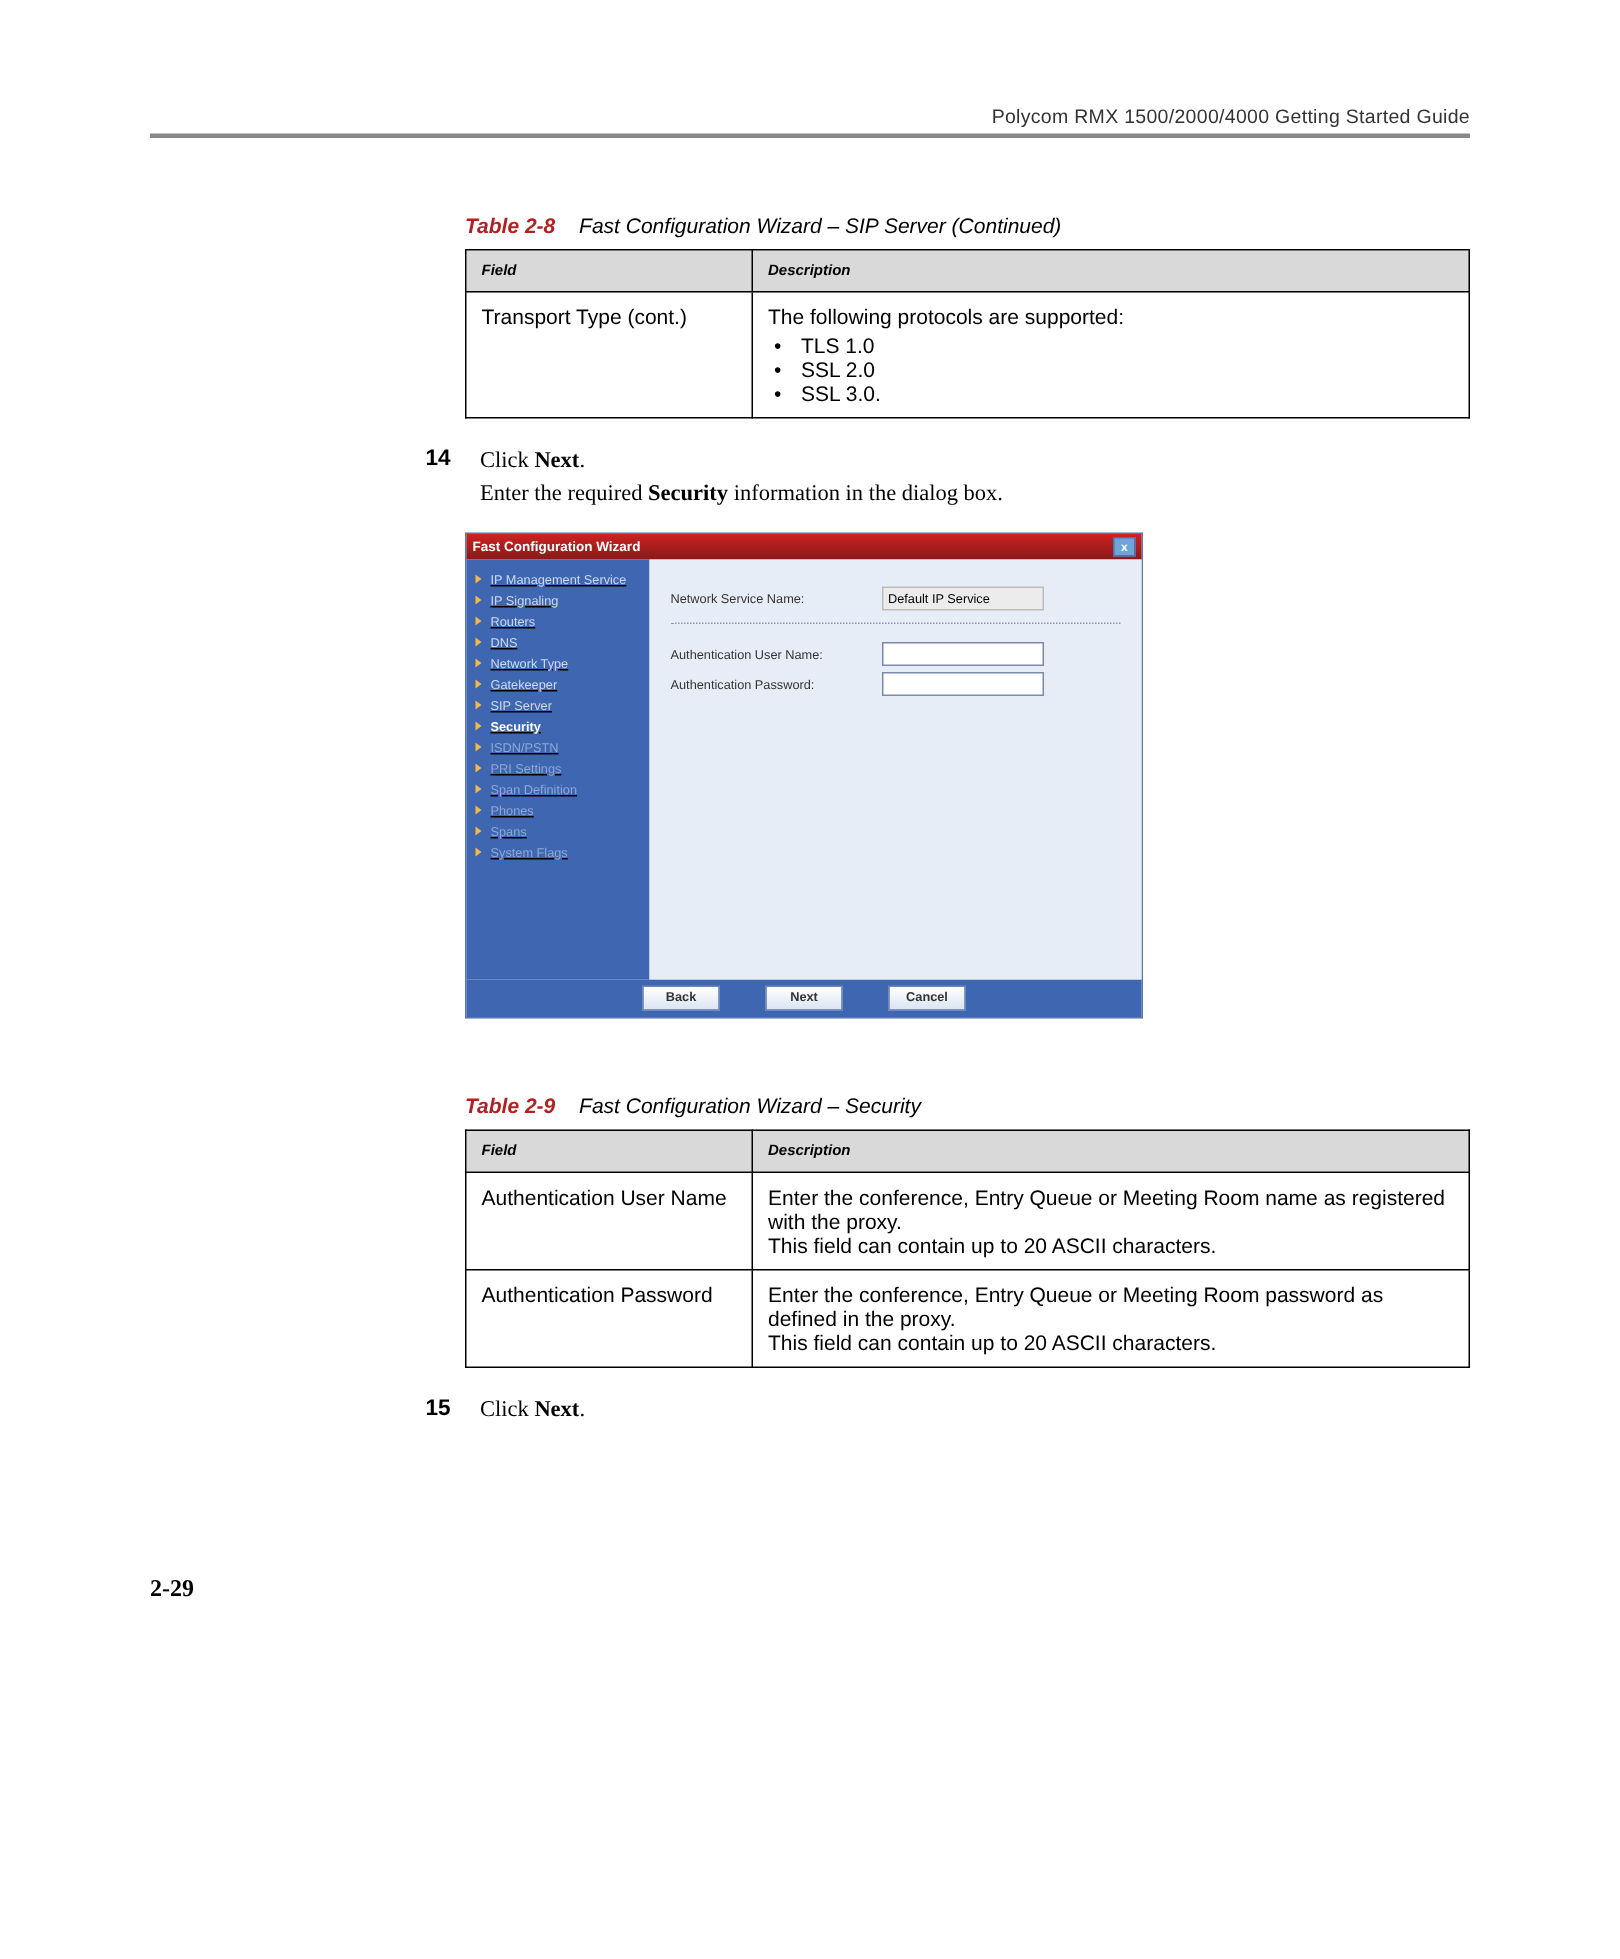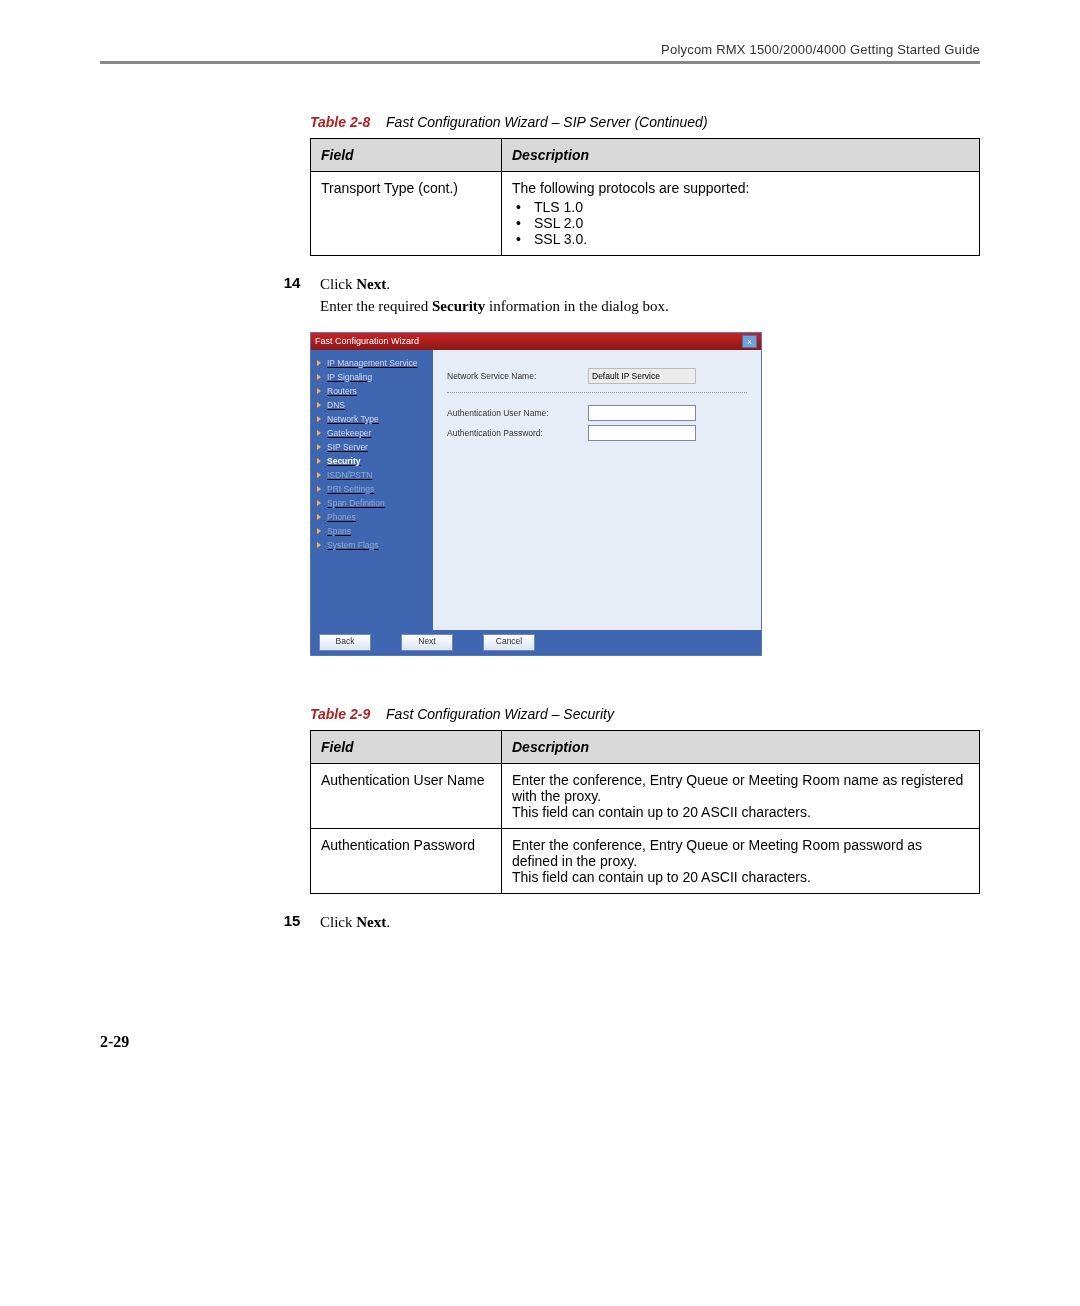--- a/index.html
+++ b/index.html
@@ -4,21 +4,21 @@
 <style>
   body {
     margin: 0;
     background: #fff;
     font-family: Arial, Helvetica, sans-serif;
     font-size: 14px;
     color: #000;
     width: 1080px;
   }
   .page {
-    padding: 42px 100px 40px 100px;
+    padding: 70px 100px 40px 100px;
   }
   .header-line {
     text-align: right;
     font-size: 13px;
     color: #333;
     font-family: "Futura", "Century Gothic", Arial, sans-serif;
     letter-spacing: 0.2px;
     margin-bottom: 4px;
   }
   .hr-top {
@@ -48,21 +48,21 @@
   table.doc th, table.doc td {
     border: 1px solid #000;
     padding: 8px 10px;
     vertical-align: top;
     text-align: left;
   }
   table.doc th {
     background: #d9d9d9;
     font-weight: bold;
     font-style: italic;
-    font-size: 14px;
+    font-size: 10px;
   }
   table.doc td.fieldcol {
     width: 170px;
   }
   .bul-list {
     margin: 3px 0 0 4px;
   }
   .bul-list .row {
     display: flex;
     align-items: flex-start;
@@ -101,21 +101,21 @@
     font-size: 9px;
   }
   .dlg-title {
     background: linear-gradient(#c22, #8a1919);
     color: #fff;
     padding: 2px 4px;
     display: flex;
     justify-content: space-between;
     align-items: center;
     font-size: 9px;
-    font-weight: normal;
+    font-weight: bold;
   }
   .dlg-close {
     background: #6fa4d9;
     color: #fff;
     width: 13px;
     height: 11px;
     text-align: center;
     line-height: 11px;
     border: 1px solid #4a74a9;
     font-size: 8px;
@@ -182,22 +182,23 @@
     border-color: #bbb;
   }
   .dotted {
     border-bottom: 1px dotted #8899b8;
     margin: 8px 0 12px 0;
   }
   .dlg-btns {
     background: #3f66b0;
     padding: 4px 8px;
     display: flex;
-    justify-content: flex-start;
+    justify-content: center;
     gap: 30px;
+    font-weight: bold;
   }
   .dlg-btn {
     background: linear-gradient(#fff,#dbe4f3);
     border: 1px solid #6f88b8;
     color: #333;
     font-size: 8.5px;
     width: 50px;
     height: 15px;
     line-height: 13px;
     text-align: center;

